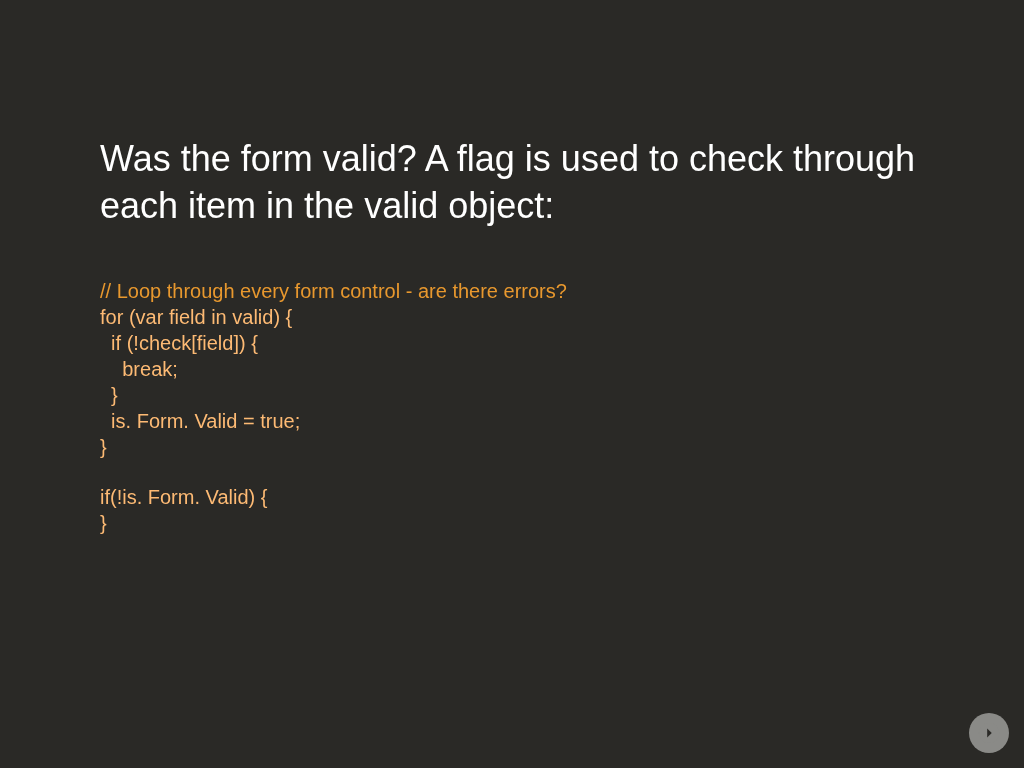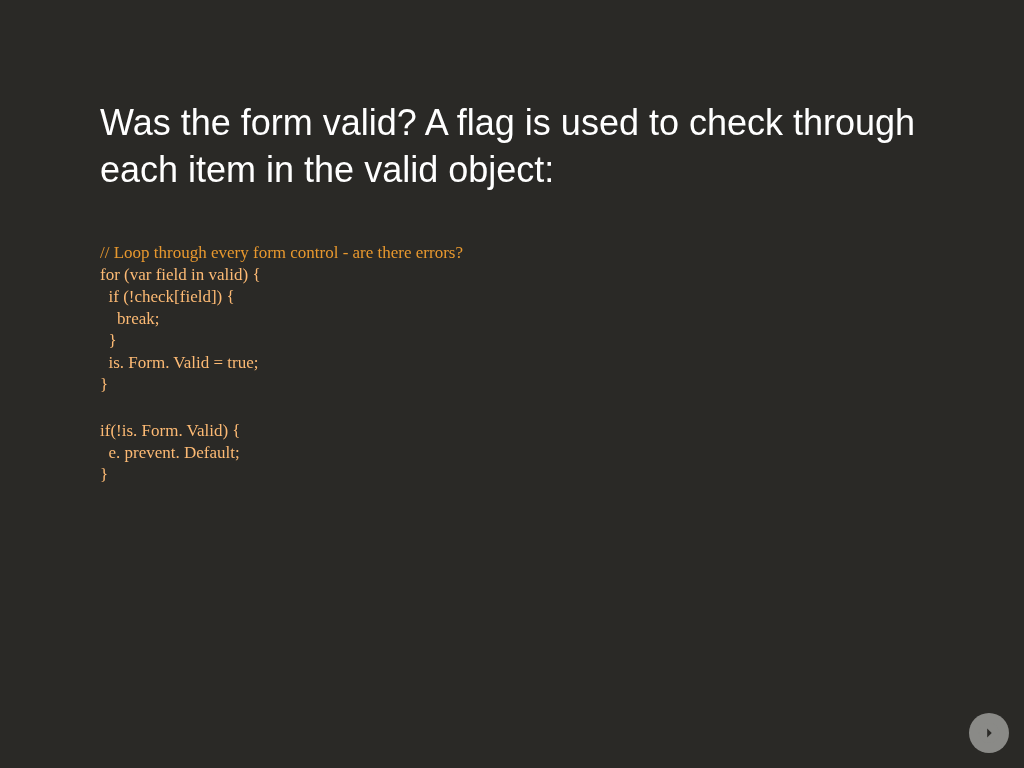--- a/index.html
+++ b/index.html
@@ -17,25 +17,25 @@
     }
     .slide-content {
       padding: 100px 100px 0 100px;
     }
     .slide-title {
       color: #ffffff;
       font-size: 36px;
       font-weight: normal;
       line-height: 1.3;
       margin-bottom: 48px;
+      margin-top: 36px;
     }
     .code-block {
-      font-size: 17px;
+      font-size: 20px;
       line-height: 1.3;
-      font-family: Liberation Serif, serif;
     }
     .code-comment {
       color: #e8982e;
     }
     .code-line {
       color: #fdba74;
       white-space: pre;
     }
     .code-spacer {
       height: 24px;
@@ -68,21 +68,20 @@
   <div class="code-block">
     <div class="code-comment">// Loop through every form control - are there errors?</div>
     <div class="code-line">for (var field in valid) {</div>
     <div class="code-line">  if (!check[field]) {</div>
     <div class="code-line">    break;</div>
     <div class="code-line">  }</div>
     <div class="code-line">  is. Form. Valid = true;</div>
     <div class="code-line">}</div>
     <div class="code-spacer"></div>
     <div class="code-line">if(!is. Form. Valid) {</div>
-    <div class="code-line">  e. prevent. Default;</div>
     <div class="code-line">}</div>
   </div>
 </div>
 
 <div class="next-button">
   <svg viewBox="0 0 24 24">
     <circle cx="12" cy="12" r="11" fill="#8a8a87"></circle>
     <path d="M10 7 L15 12 L10 17 Z" fill="#2a2926"></path>
   </svg>
 </div>

